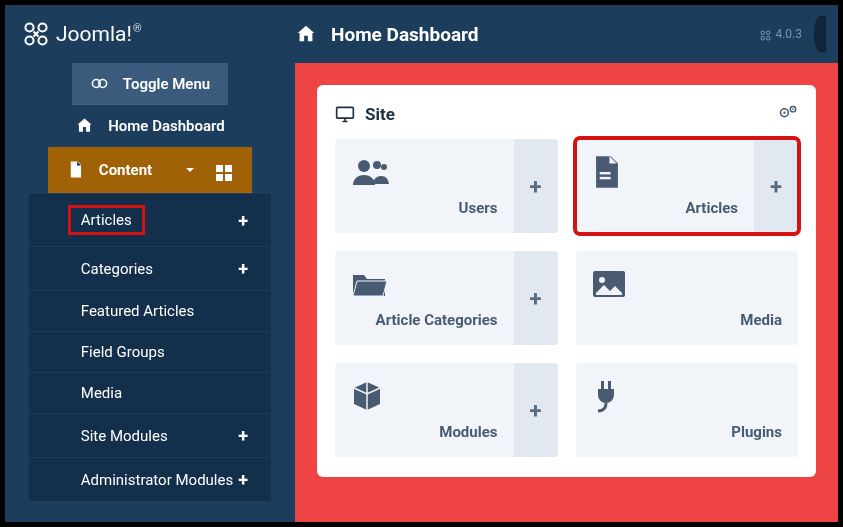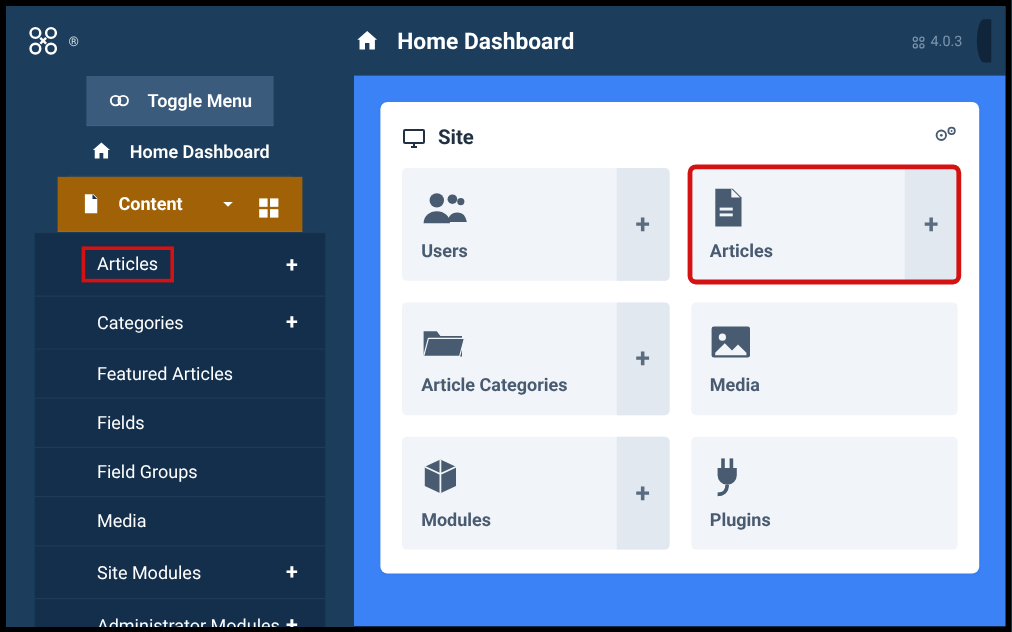--- a/index.html
+++ b/index.html
@@ -24,21 +24,21 @@
   .sb-item.expand { background: #a16207; font-weight: 700; justify-content: flex-start; }
   .sb-item .spacer { flex: 1; }
   .sb-item .chev, .sb-item .grid { width: 20px; text-align: center; }
   .sb-item svg.lead { width: 19px; height: 19px; flex-shrink: 0; }
   .sb-sub { background: #132f4c; }
   .sb-sub .sub-item { display: flex; align-items: center; justify-content: space-between; padding: 11px 18px 11px 52px; color: #fff; font-size: 15px; border-top: 1px solid rgba(255,255,255,0.06); cursor: pointer; }
   .sub-label { }
   .sub-plus { font-size: 18px; font-weight: 700; width: 20px; text-align: center; }
   .highlight-red { border: 3px solid #d41212; padding: 3px 10px; margin-left: -13px; }
 
-  .main { flex: 1; background: #3b82f6; padding: 22px; overflow: auto; }
+  .main { flex: 1; background: #ef4444; padding: 22px; overflow: auto; text-align: right; }
   .card { background: #fff; border-radius: 6px; padding: 18px 18px 20px 18px; box-shadow: 0 1px 3px rgba(0,0,0,0.04); }
   .card-head { display: flex; align-items: center; gap: 10px; color: #223141; font-weight: 700; font-size: 17px; margin-bottom: 14px; }
   .card-head .spacer { flex:1; }
   .gearbtn { color:#495b70; }
 
   .tiles { display: grid; grid-template-columns: 1fr 1fr; gap: 18px; }
   .tile { background: #f1f4f9; border-radius: 4px; display: flex; align-items: stretch; height: 94px; }
   .tile-body { flex: 1; display: flex; flex-direction: column; justify-content: center; padding: 0 16px; gap: 10px; color: #495b70; cursor: pointer; }
   .tile-icon { width: 40px; height: 34px; display:flex; align-items:center; }
   .tile-label { font-size: 15px; font-weight: 700; color: #495b70; }
@@ -57,20 +57,21 @@
     <div class="topbar-left">
       <div class="logo">
         <svg class="logo-mark" viewBox="0 0 32 32" fill="none">
           <circle cx="8" cy="8" r="5" stroke="#fff" stroke-width="2.5"></circle>
           <circle cx="24" cy="8" r="5" stroke="#fff" stroke-width="2.5"></circle>
           <circle cx="8" cy="24" r="5" stroke="#fff" stroke-width="2.5"></circle>
           <circle cx="24" cy="24" r="5" stroke="#fff" stroke-width="2.5"></circle>
           <path d="M13 13 L19 19 M19 13 L13 19" stroke="#fff" stroke-width="2.5"></path>
         </svg>
         <span class="logo-text">
+            <span>Joomla!</span>
             <span class="logo-reg">®</span>
           </span>
       </div>
       <div class="page-title">
         <svg width="22" height="22" viewBox="0 0 24 24" fill="#fff">
             <path d="M12 3l9 8h-2v9h-5v-6H10v6H5v-9H3z"></path>
           </svg>
         <span>Home Dashboard</span>
       </div>
     </div>
@@ -126,23 +127,20 @@
           <div class="sub-item">
             <span class="sub-label highlight-red">Articles</span>
             <span class="sub-plus">+</span>
           </div>
           <div class="sub-item">
             <span class="sub-label">Categories</span>
             <span class="sub-plus">+</span>
           </div>
           <div class="sub-item">
             <span class="sub-label">Featured Articles</span>
-          </div>
-          <div class="sub-item">
-            <span class="sub-label">Fields</span>
           </div>
           <div class="sub-item">
             <span class="sub-label">Field Groups</span>
           </div>
           <div class="sub-item">
             <span class="sub-label">Media</span>
           </div>
           <div class="sub-item">
             <span class="sub-label">Site Modules</span>
             <span class="sub-plus">+</span>

